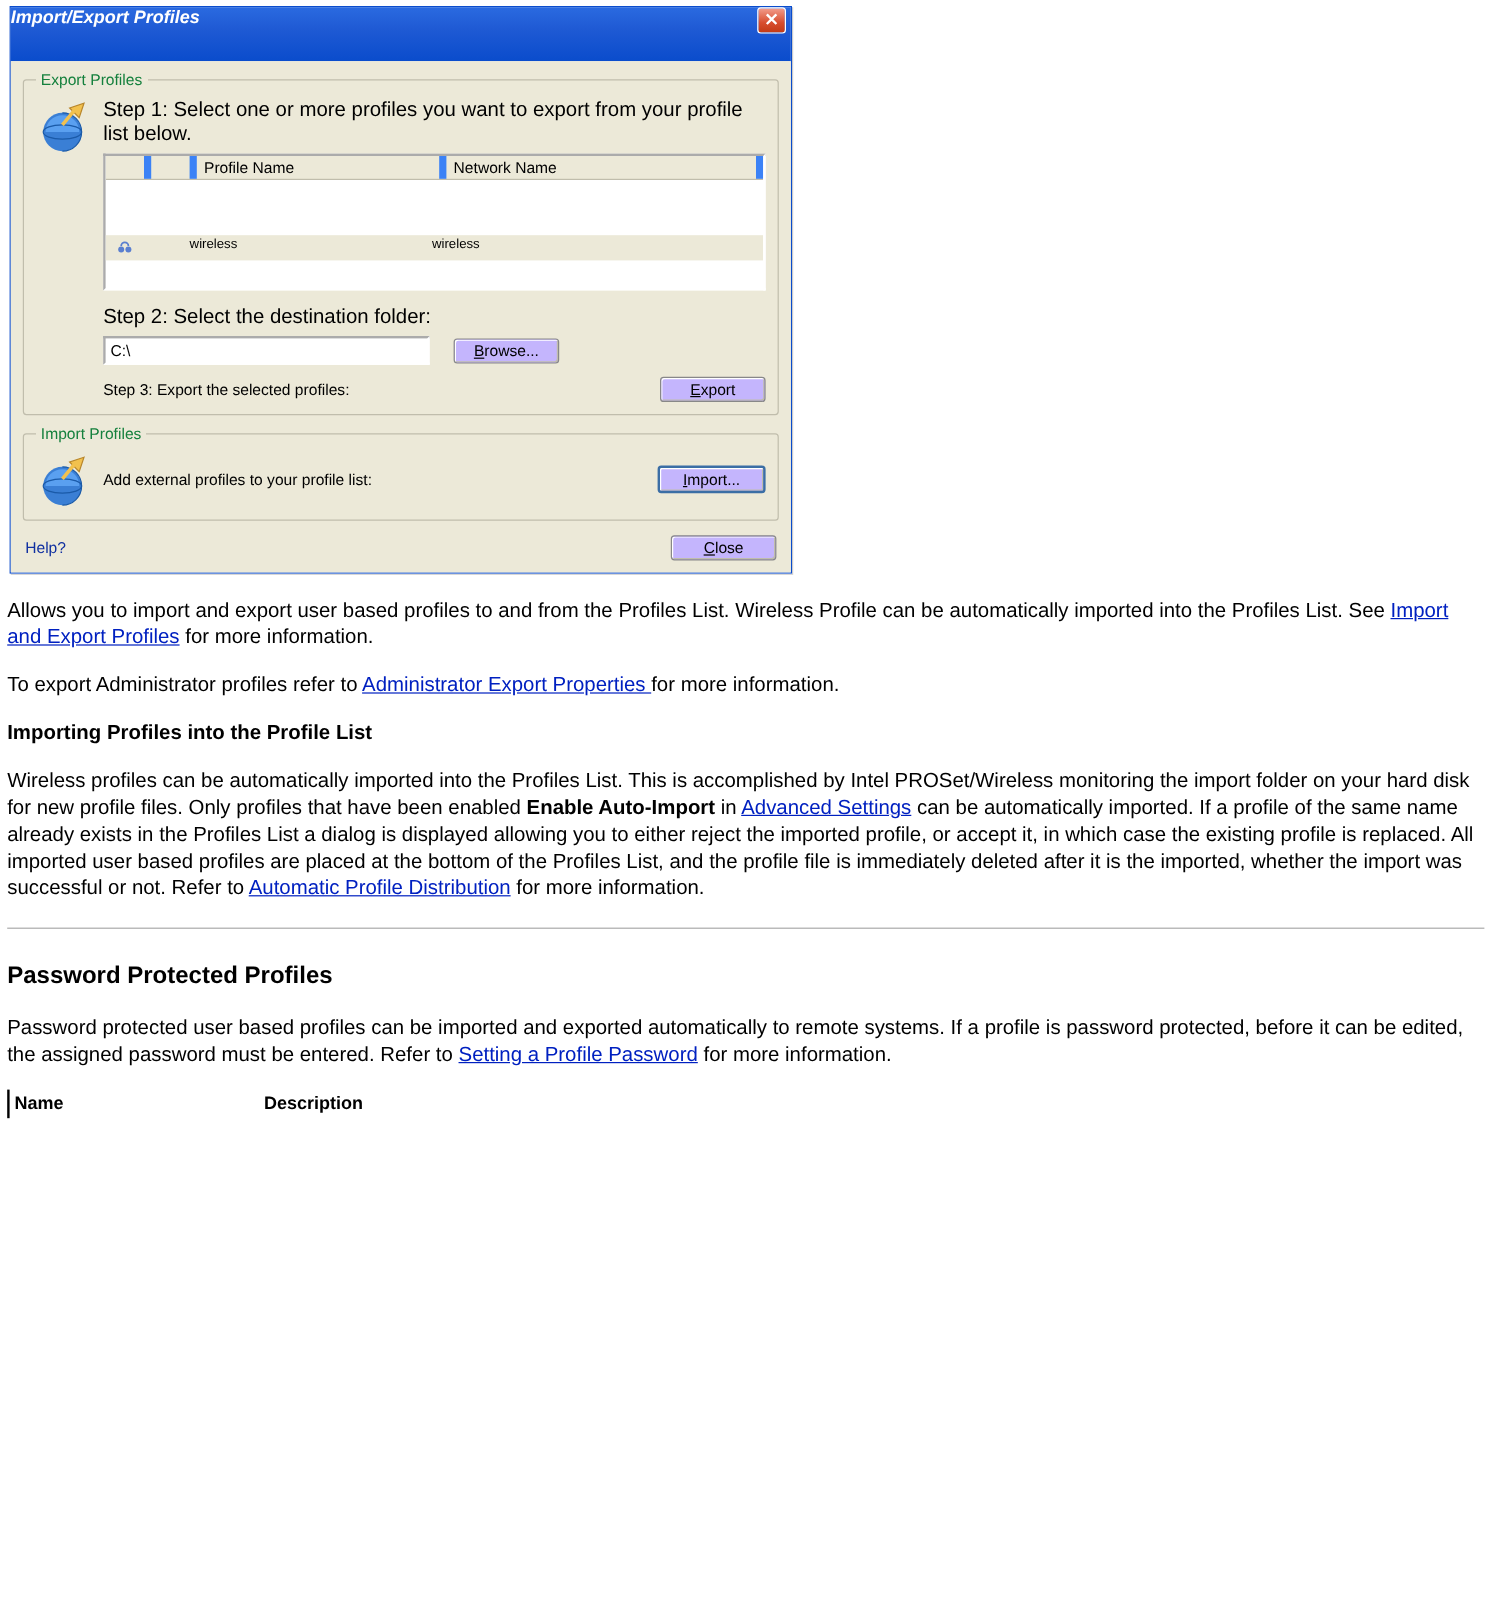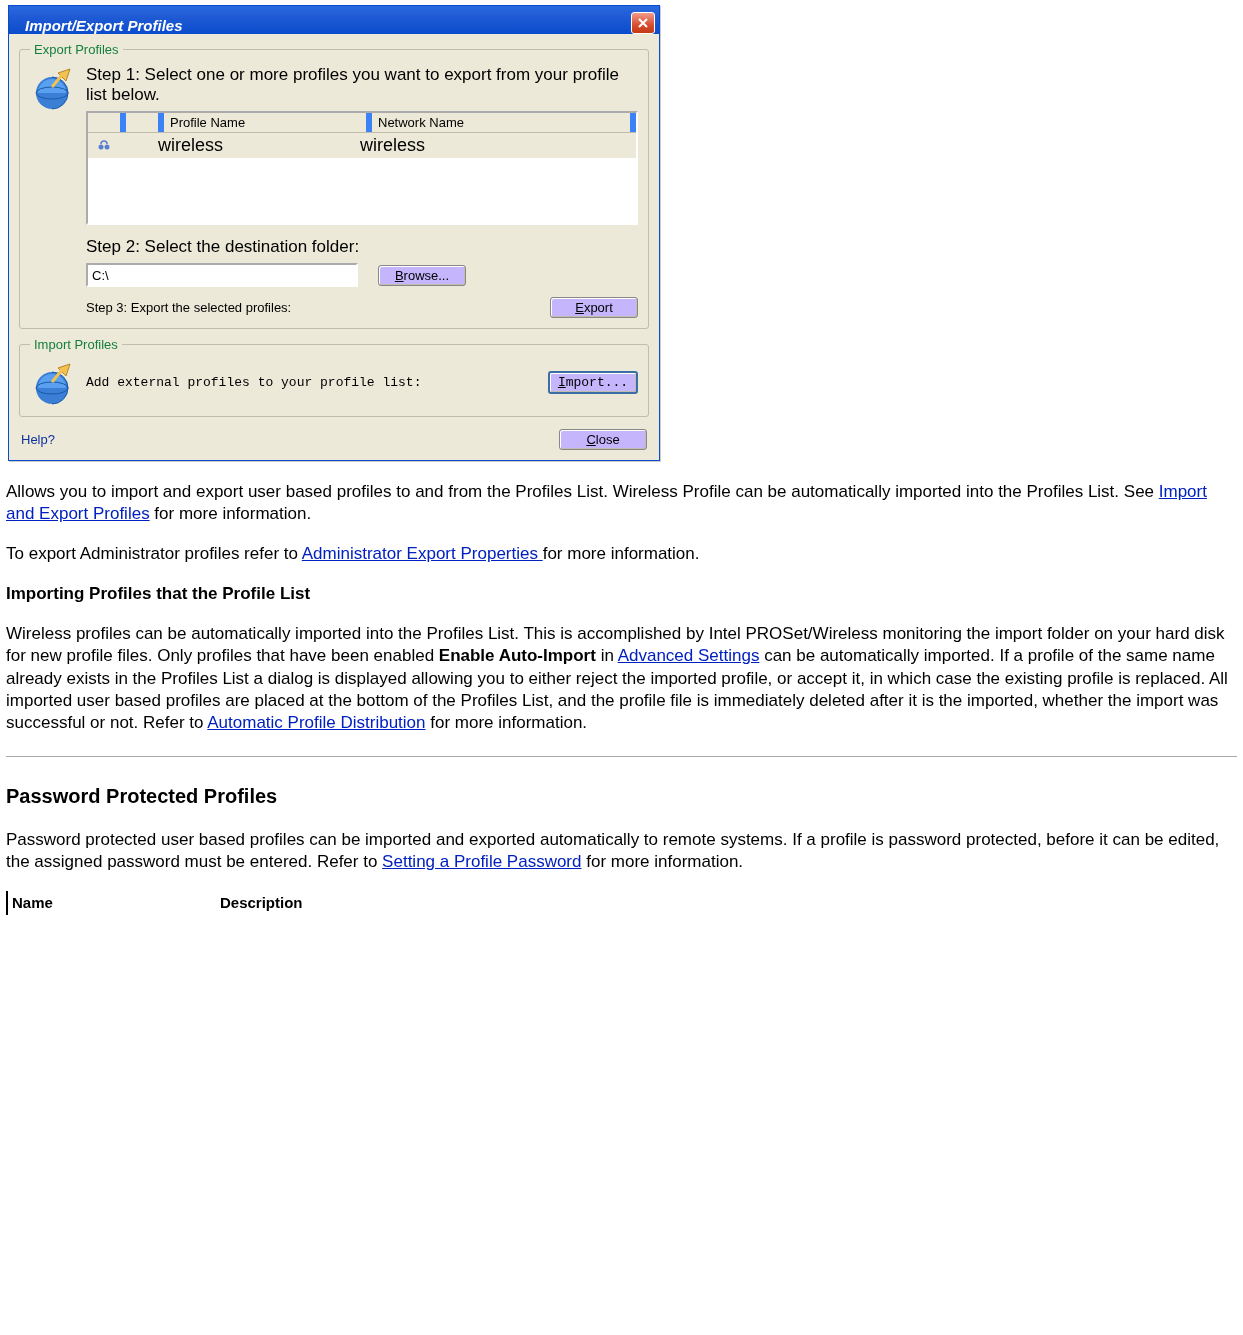--- a/index.html
+++ b/index.html
@@ -12,25 +12,25 @@
     width: 1243px;
   }
   .dialog {
     width: 650px;
     margin: 5px 0 0 8px;
     border: 1px solid #0a4ccc;
     box-shadow: 1px 1px 0 rgba(0,0,0,0.2);
   }
   .titlebar {
     background: linear-gradient(to bottom, #2a6ae0 0%, #1f5ad4 40%, #0a4ccc 100%);
-    height: 28px;
-    display: flex;
-    align-items: flex-end;
+    height: 45px;
+    display: flex;
+    align-items: flex-start;
     justify-content: space-between;
-    padding: 0 4px 0 16px;
+    padding: 0 4px 0 0;
   }
   .titlebar-text {
     color: #fff;
     font-weight: bold;
     font-size: 15px;
     font-style: italic;
   }
   .close-btn {
     width: 22px;
     height: 20px;
@@ -88,21 +88,22 @@
     padding: 2px 6px;
     font-size: 13px;
   }
   .pt-h0 { width: 20px; }
   .pt-h1 { width: 20px; }
   .pt-h2 { width: 190px; }
   .pt-h3 { flex: 1; }
   .pt-row {
     display: flex;
     background: #ece9d8;
-    font-size: 18px;
+    font-size: 11px;
+    margin-top: 46px;
   }
   .pt-cell { padding: 2px 6px; }
   .pt-c0 { width: 20px; display:flex; align-items:center; justify-content:center;}
   .pt-c1 { width: 20px; }
   .pt-c2 { width: 190px; }
   .pt-c3 { flex: 1; }
   .net-icon svg { width: 14px; height: 14px; }
   .dest-row {
     display: flex;
     align-items: center;
@@ -141,21 +142,20 @@
   }
   .import-row {
     display: flex;
     align-items: center;
   }
   .import-content {
     flex: 1;
     display: flex;
     align-items: center;
     justify-content: space-between;
-    font-family: Liberation Mono, monospace;
   }
   .footer-row {
     display: flex;
     align-items: center;
     justify-content: space-between;
     padding: 4px 2px 0 2px;
   }
   .help-link { color: #1030a0; font-size: 13px; }
   .doc {
     padding: 20px 6px 0 6px;
@@ -273,21 +273,21 @@
   </div>
 </div>
 
 <div class="doc">
   <p>
     <span>Allows you to import and export user based profiles to and from the Profiles List.  Wireless Profile can be automatically imported into the Profiles List. See </span><a class="tlink">Import and Export Profiles</a><span> for more information.</span>
   </p>
   <p>
     <span>To export Administrator profiles refer to </span><a class="tlink">Administrator Export Properties </a><span>for more information.</span>
   </p>
-  <p class="bold">Importing Profiles that the Profile List</p>
+  <p class="bold">Importing Profiles into the Profile List</p>
   <p>
     <span>Wireless profiles can be automatically imported into the Profiles List. This is accomplished by Intel PROSet/Wireless monitoring the import folder on your hard disk for new profile files. Only profiles that have been enabled </span><span class="bold">Enable Auto-Import</span><span> in </span><a class="tlink">Advanced Settings</a><span> can be automatically imported. If a profile of the same name already exists in the Profiles List a dialog is displayed allowing you to either reject the imported profile, or accept it, in which case the existing profile is replaced. All imported user based profiles are placed at the bottom of the Profiles List, and the profile file is immediately deleted after it is the imported, whether the import was successful or not. Refer to </span><a class="tlink">Automatic Profile Distribution</a><span> for more information.</span>
   </p>
   <hr>
   <h3>Password Protected Profiles</h3>
   <p>
     <span>Password protected user based profiles can be imported and exported automatically to remote systems. If a profile is password protected, before it can be edited, the assigned password must be entered. Refer to </span><a class="tlink">Setting a Profile Password</a><span> for more information.</span>
   </p>
   <div class="desc-table">
     <div class="desc-head">

